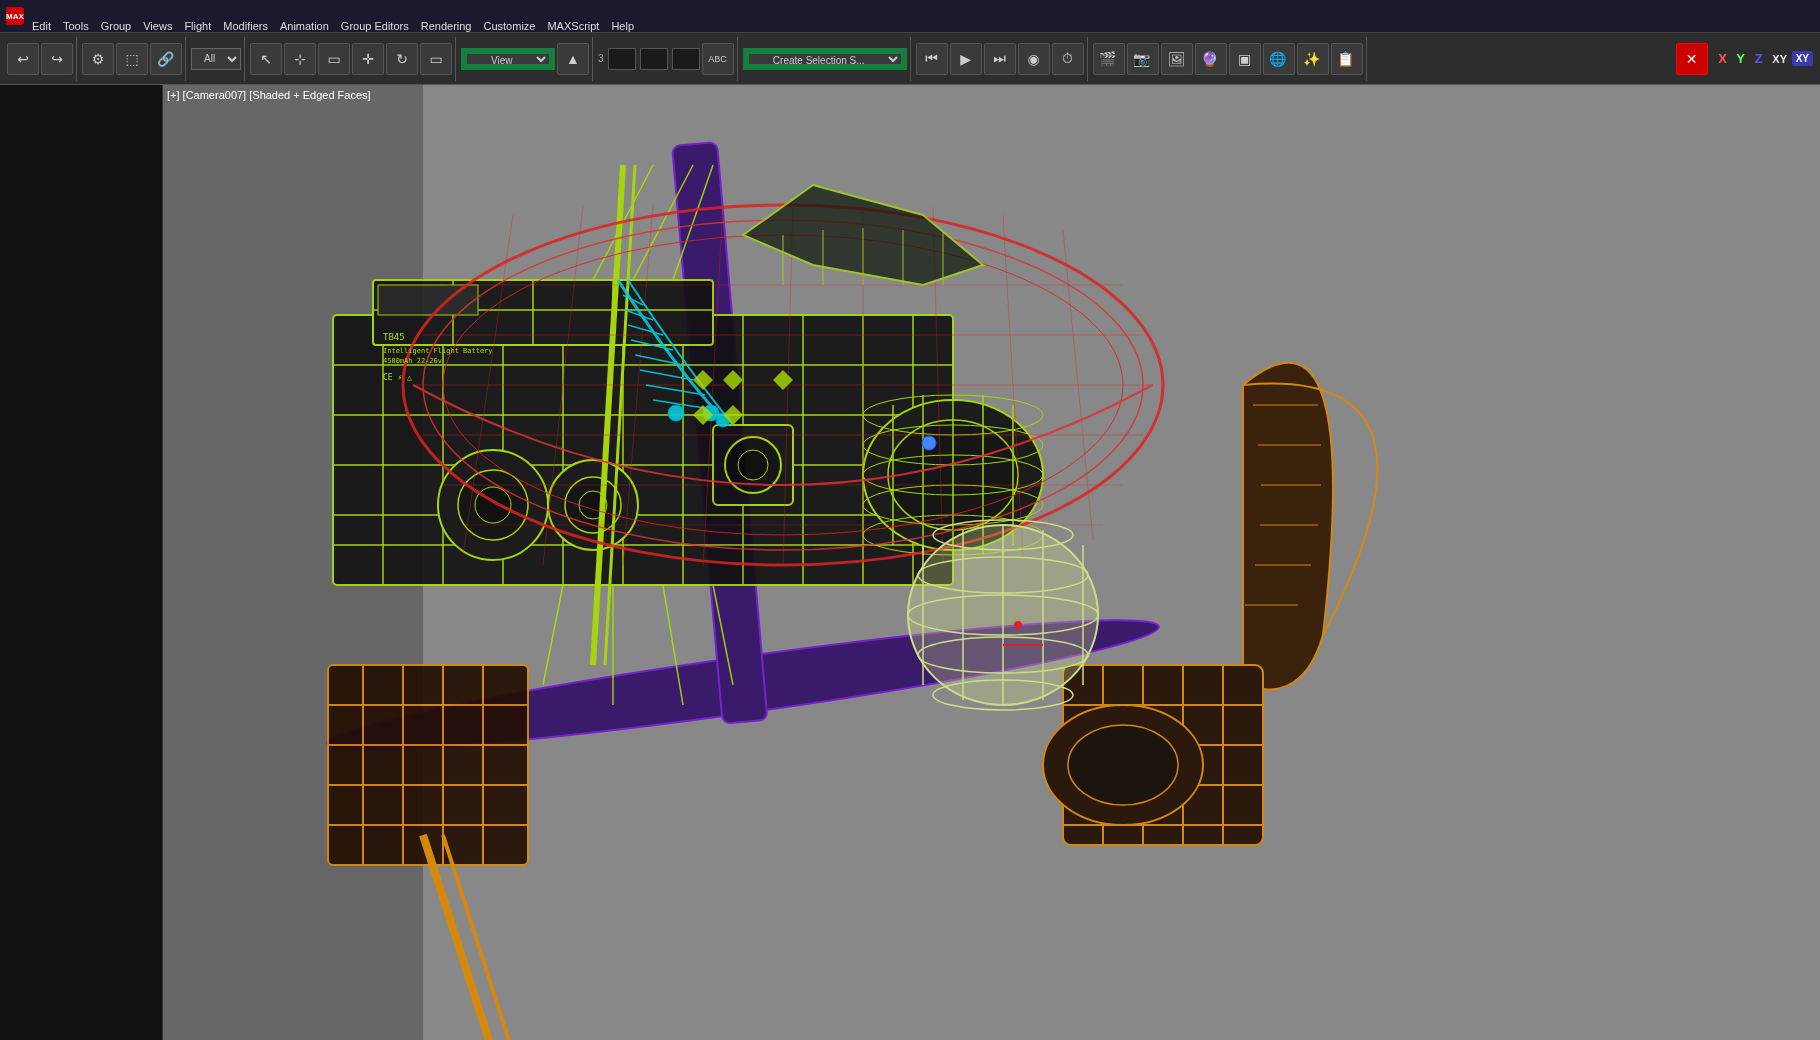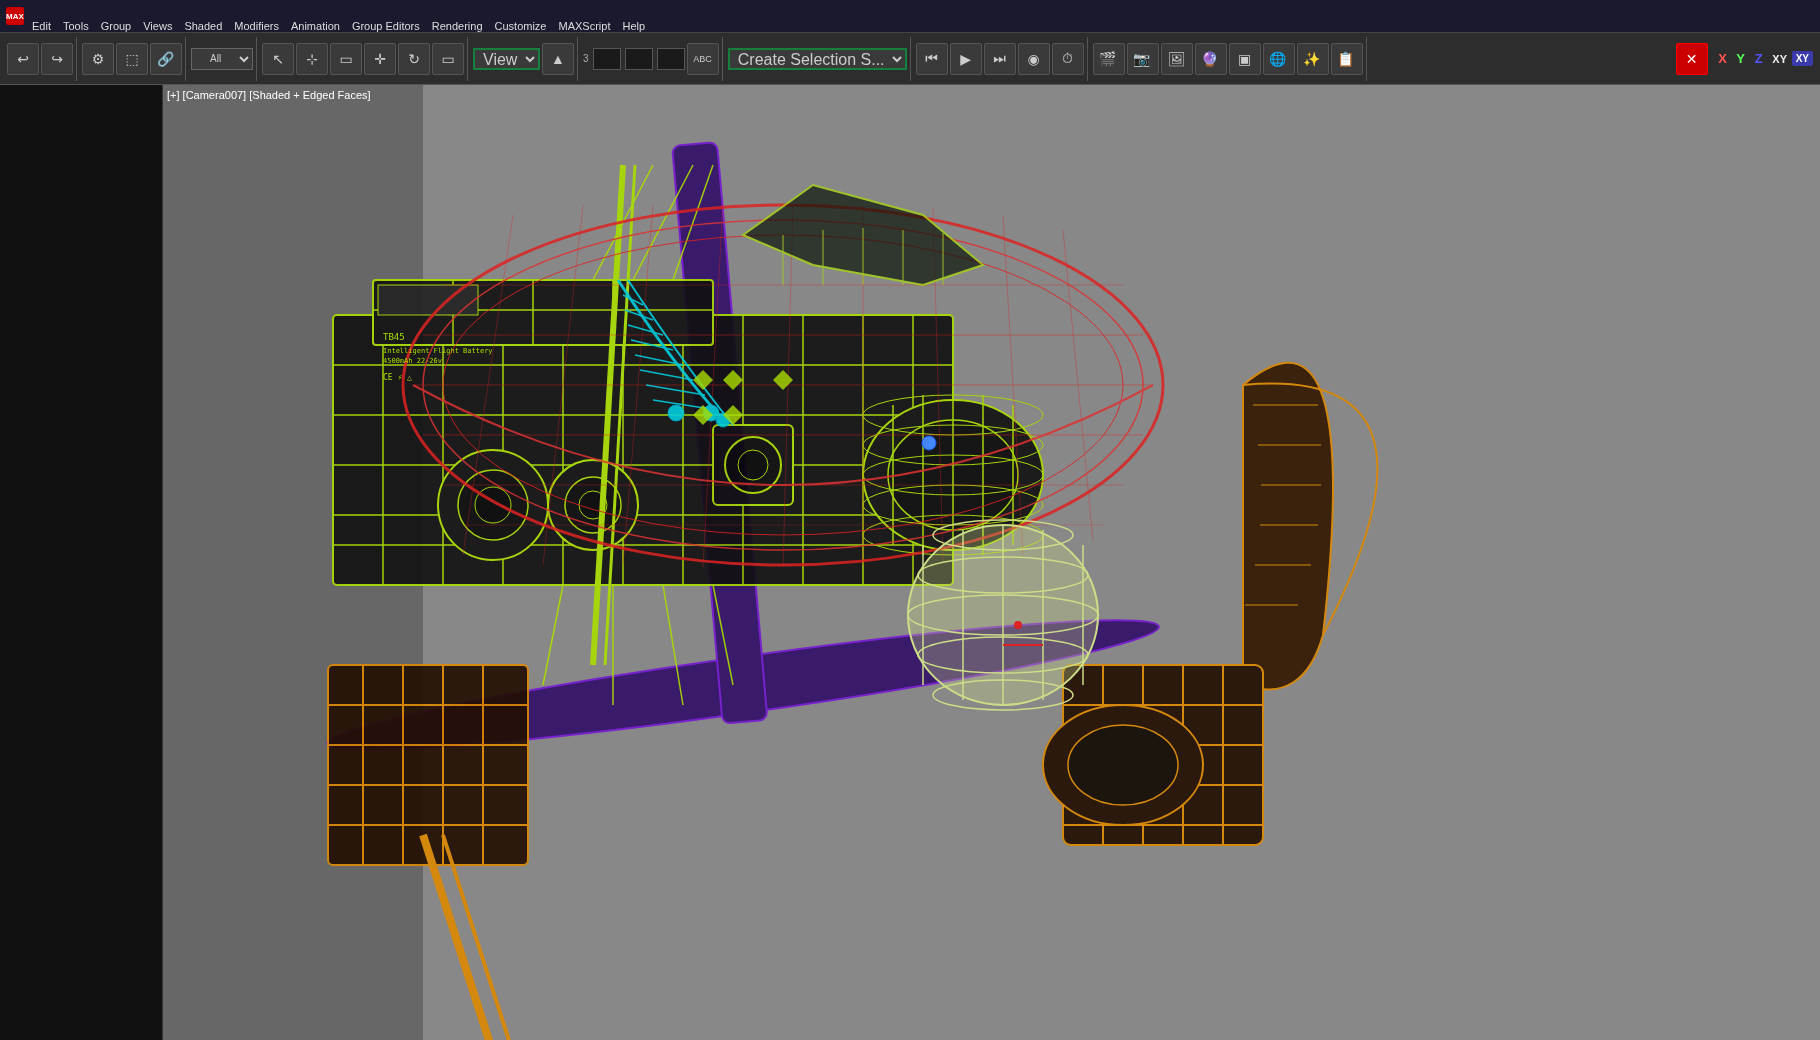--- a/index.html
+++ b/index.html
@@ -27,25 +27,25 @@
     }
     .toolbar-group { display: flex; align-items: center; gap: 2px; padding: 0 3px; border-right: 1px solid #555; height: 44px; }
     .toolbar-group:last-child { border-right: none; }
     .tb-btn {
       width: 32px; height: 32px; background: #3a3a3a; border: 1px solid #555;
       display: flex; align-items: center; justify-content: center; cursor: pointer;
       color: #ccc; font-size: 14px; border-radius: 2px;
     }
     .tb-select {
       height: 22px; background: #3a3a3a; border: 1px solid #666; color: #ccc;
-      font-size: 10px; padding: 0 14px; cursor: pointer;
+      font-size: 10px; padding: 0 8px; cursor: pointer;
     }
     .tb-dropdown {
-      height: 22px; background: #3a3a3a; border: 2px solid #15803d; color: #ccc;
-      font-size: 16px; padding: 0 4px; min-width: 60px;
+      height: 22px; background: #3a3a3a; border: 6px solid #15803d; color: #ccc;
+      font-size: 10px; padding: 0 20px; min-width: 60px;
     }
     .coord-display {
       display: flex; gap: 4px; align-items: center;
     }
     .coord-box {
       width: 28px; height: 22px; background: #1a1a1a; border: 1px solid #555;
       display: flex; align-items: center; justify-content: center; font-size: 10px; color: #aaa;
     }
 
     
@@ -83,21 +83,21 @@
 </head>
 <body>
 
 <div id="title-bar">
   <div class="max-logo">MAX</div>
   <div class="menu-items">
     <span>Edit</span>
     <span>Tools</span>
     <span>Group</span>
     <span>Views</span>
-    <span>Shaded</span>
+    <span>Flight</span>
     <span>Modifiers</span>
     <span>Animation</span>
     <span>Group Editors</span>
     <span>Rendering</span>
     <span>Customize</span>
     <span>MAXScript</span>
     <span>Help</span>
   </div>
 </div>
 

